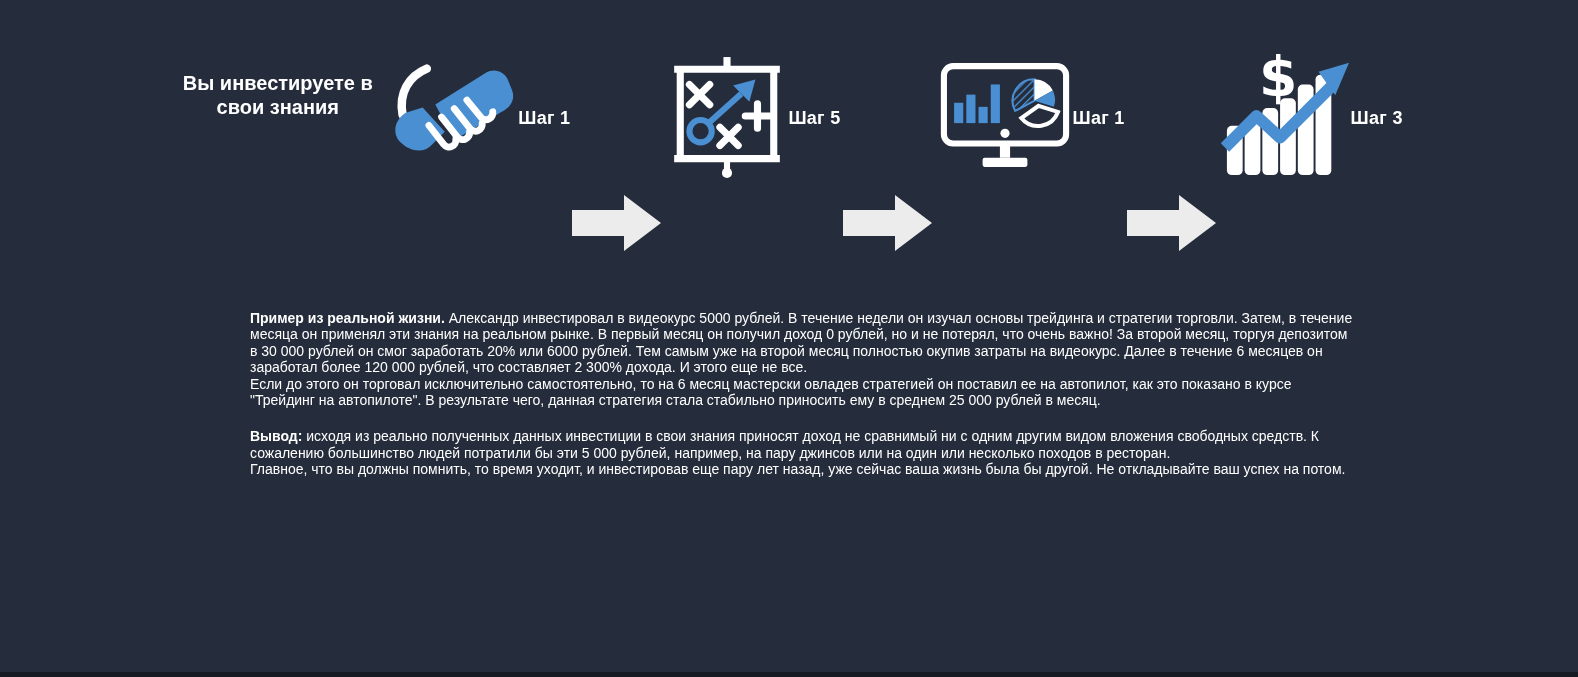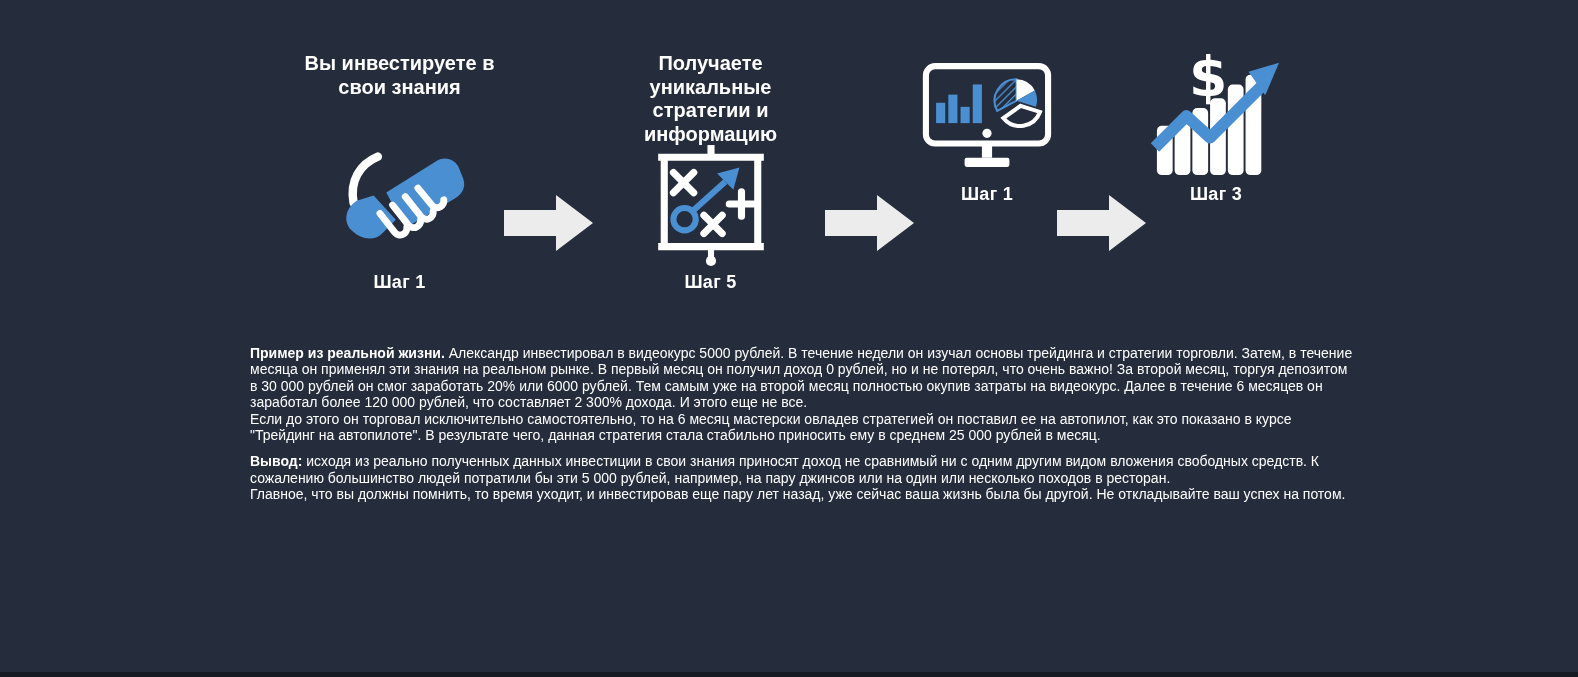--- a/index.html
+++ b/index.html
@@ -11,21 +11,21 @@
     position: relative;
   }
   .steps {
     display: flex;
     justify-content: center;
     align-items: flex-start;
     padding-top: 52px;
   }
   .step {
     display: flex;
-    flex-direction: column;
+    flex-direction: row;
     align-items: center;
   }
   .step-title {
     font-size: 20px;
     font-weight: bold;
     text-align: center;
     line-height: 1.18;
     height: 88px;
   }
   .w1 { width: 205px; }
@@ -48,21 +48,21 @@
     width: 92px;
     margin: 140px 2px 0 2px;
     flex: none;
   }
   .description {
     margin: 52px auto 0 250px;
     max-width: 1106px;
     font-size: 14px;
     line-height: 1.17;
   }
-  .description p + p { margin-top: 10px; }
+  .description p + p { margin-top: 20px; }
   .footer-bar {
     position: absolute;
     left: 0; bottom: 0;
     width: 100%;
     height: 5px;
     background: #151a23;
   }
 </style>
 </head>
 <body>
@@ -85,21 +85,20 @@
     <div class="step-label">Шаг 1</div>
   </div>
 
   <div class="flow-arrow">
     <svg width="92" height="62" viewBox="0 0 92 62">
         <polygon points="0,18 52,18 52,3 89,31 52,59 52,44 0,44" fill="#ececec"></polygon>
       </svg>
   </div>
 
   <div class="step">
-    <div class="step-title w2">Получаете уникальные стратегии и информацию</div>
     <div class="icon-box">
       <svg width="122" height="126" viewBox="0 0 120 124">
         <line x1="60" y1="4" x2="60" y2="16" stroke="#ffffff" stroke-width="7"></line>
         <line x1="8" y1="16" x2="112" y2="16" stroke="#ffffff" stroke-width="7"></line>
         <line x1="14" y1="14" x2="14" y2="106" stroke="#ffffff" stroke-width="7"></line>
         <line x1="106" y1="14" x2="106" y2="106" stroke="#ffffff" stroke-width="7"></line>
         <line x1="8" y1="104" x2="112" y2="104" stroke="#ffffff" stroke-width="7"></line>
         <line x1="60" y1="104" x2="60" y2="115" stroke="#ffffff" stroke-width="6"></line>
         <circle cx="60" cy="118" r="5" fill="#ffffff"></circle>
         <line x1="23" y1="31" x2="43" y2="51" stroke="#ffffff" stroke-width="7" stroke-linecap="round"></line>

